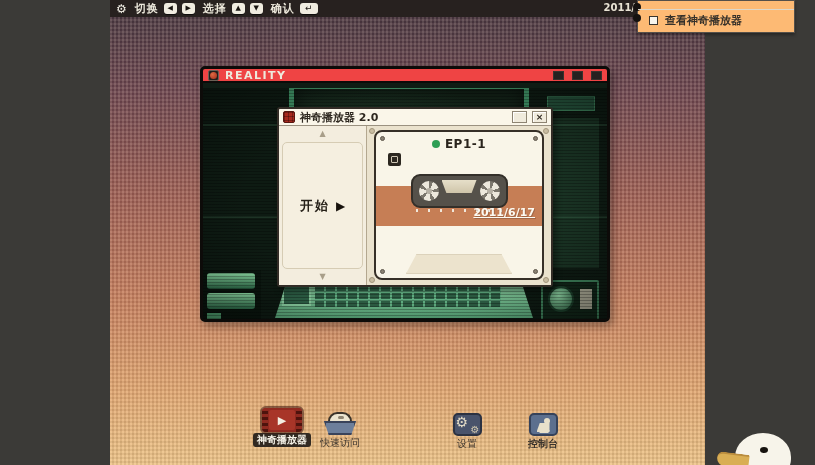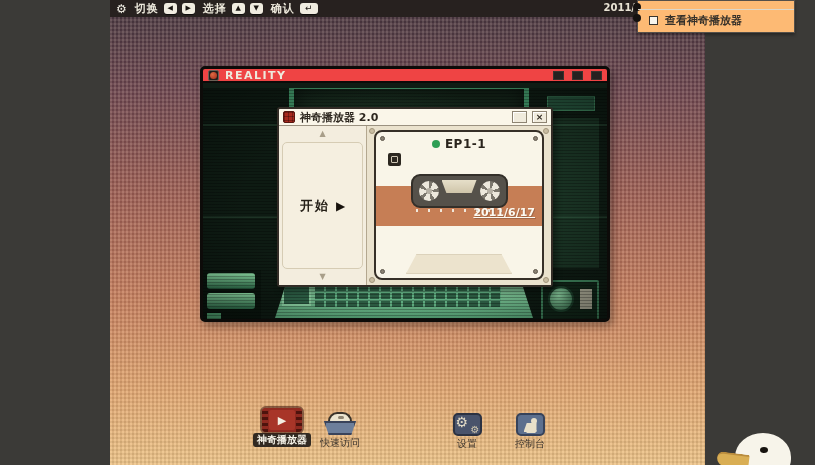--- a/index.html
+++ b/index.html
@@ -325,21 +325,21 @@
     </span>
     <span class="lab">快速访问</span>
   </div>
   <div class="dicon" style="left:427px; top:413px;">
     <span class="ic-gear">
       <span class="g1">⚙</span>
         <span class="g2">⚙</span>
     </span>
     <span class="lab">设置</span>
   </div>
-  <div class="dicon" style="left:490px; top:413px;">
+  <div class="dicon" style="left:503px; top:413px;font-weight:bold;">
     <span class="ic-console">
       <span class="head"></span>
         <span class="bodyp"></span>
         <span class="leg"></span>
     </span>
     <span class="lab">控制台</span>
   </div>
 
   <div id="duck">
     <div class="head"></div>

